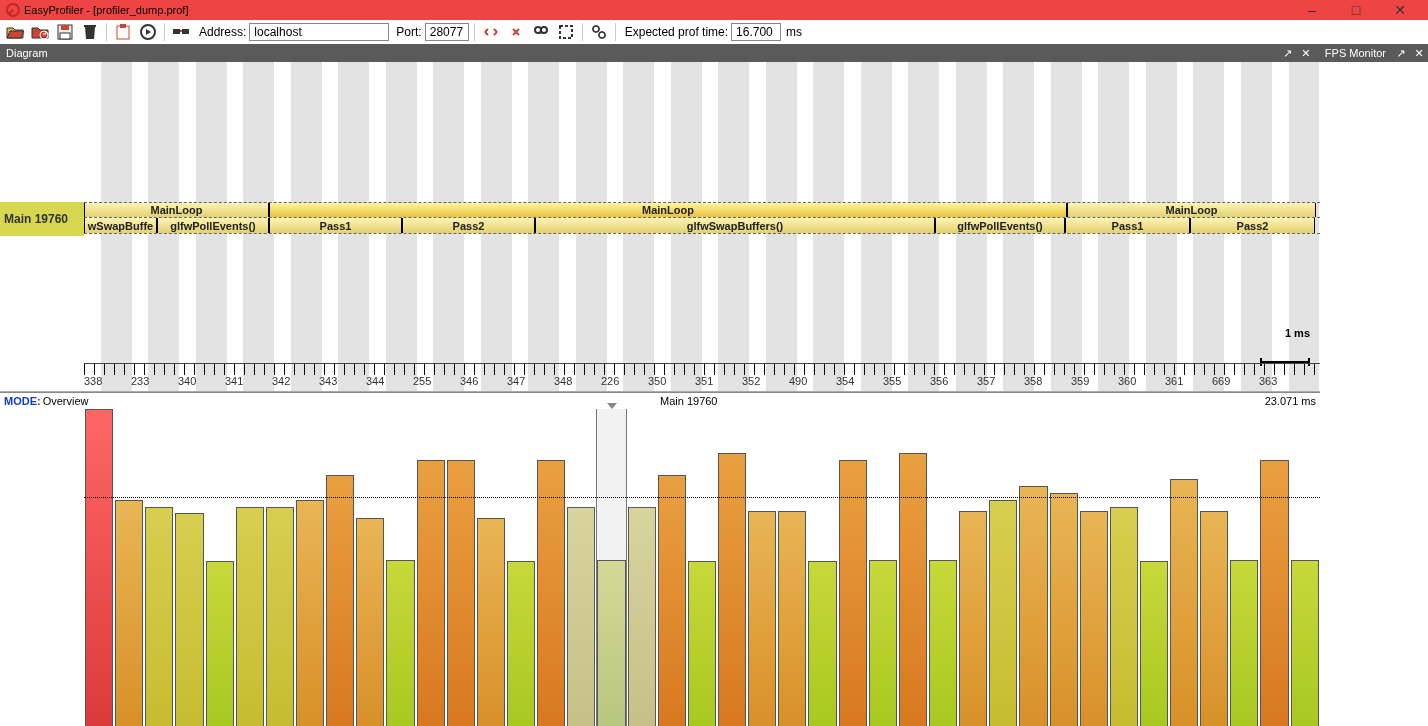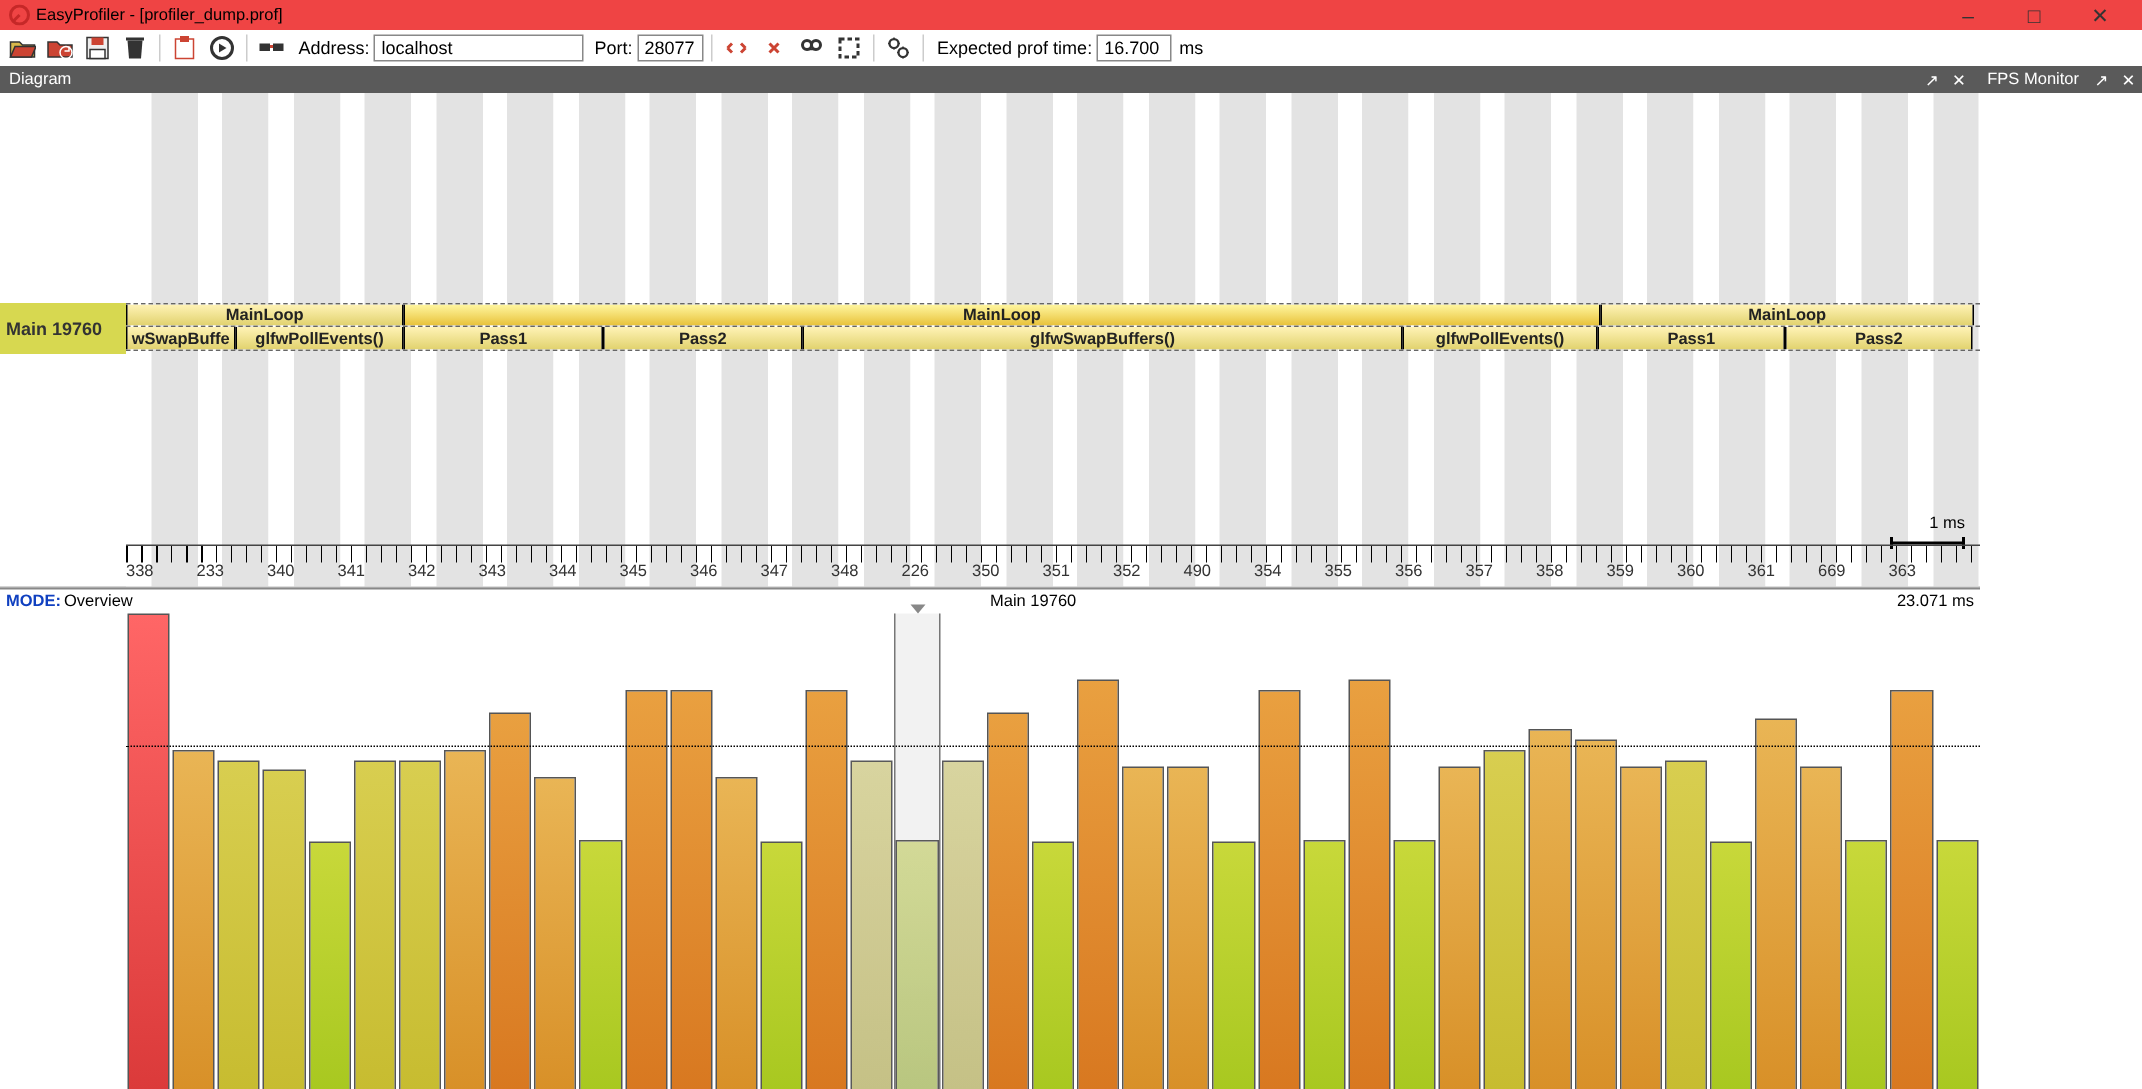--- a/index.html
+++ b/index.html
@@ -43,21 +43,21 @@
 
   .flame-rows{ position:absolute; left:84px; right:0; top:140px; }
   .flame-row{ height:16px; display:flex; position:relative; border-top:1px dashed #666; border-bottom:1px dashed #666; overflow:hidden;}
   .flame-row + .flame-row{border-top:none;}
   .block{ height:100%; display:flex;align-items:center;justify-content:center;
           font-size:11px; font-weight:bold; color:#222; overflow:hidden;white-space:nowrap;
           border-left:1px solid #000; border-right:1px solid #000;
           background:linear-gradient(#fff3b6,#e1d26e);}
   .block.selected{ background:linear-gradient(#fff6a0,#e8c23a); }
 
-  .scale-tag{ position:absolute; right:10px; bottom:36px; font-size:11px; font-weight:normal; color:#000;}
+  .scale-tag{ position:absolute; right:10px; bottom:52px; font-size:11px; font-weight:bold; color:#000;}
   .scale-bar{ position:absolute; right:10px; bottom:28px; width:50px; height:2px; background:#000;}
   .scale-bar::before,.scale-bar::after{content:"";position:absolute;top:-3px;width:2px;height:8px;background:#000;}
   .scale-bar::before{left:0}.scale-bar::after{right:0}
 
   .ruler{ position:absolute; left:84px; right:0; bottom:0; height:28px; }
   .ruler .ticks{ height:12px; background:
      repeating-linear-gradient(to right,#000 0,#000 1px,transparent 1px,transparent 10px);
      border-top:1px solid #444;}
   .ruler .labels{ height:16px; display:flex; }
   .ruler .labels span{ width:47px;flex:none;text-align:left;font-size:11px;color:#333;}
@@ -287,21 +287,21 @@
       <div class="ruler">
         <div class="ticks"></div>
         <div class="labels" id="ruler-labels">
             <span>338</span>
             <span>233</span>
             <span>340</span>
             <span>341</span>
             <span>342</span>
             <span>343</span>
             <span>344</span>
-            <span>345</span>
+            <span>255</span>
             <span>346</span>
             <span>347</span>
             <span>348</span>
             <span>226</span>
             <span>350</span>
             <span>351</span>
             <span>352</span>
             <span>490</span>
             <span>354</span>
             <span>355</span>

